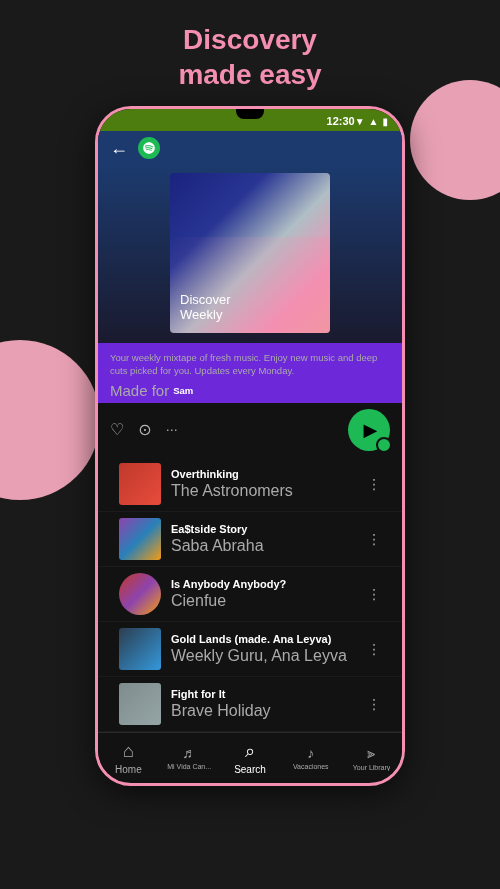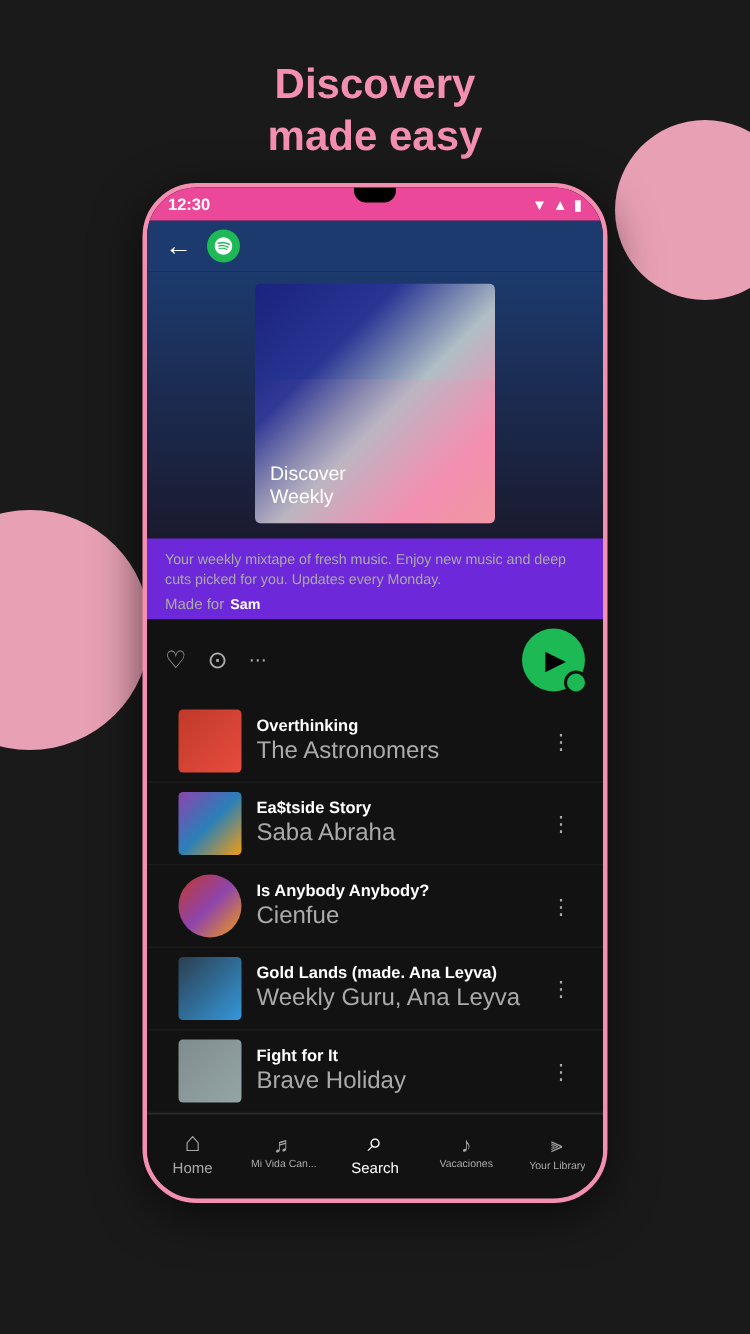--- a/index.html
+++ b/index.html
@@ -38,43 +38,43 @@
     }
 
     
     .page-title {
       position: relative;
       z-index: 1;
       text-align: center;
       color: #f48fb1;
       font-size: 28px;
       font-weight: 700;
-      margin-top: 38px;
+      margin-top: 22px;
       line-height: 1.25;
     }
 
     
     .phone-frame {
       position: relative;
       z-index: 2;
       width: 310px;
       height: 680px;
       background-color: #121212;
       border-radius: 36px;
       border: 3px solid #f48fb1;
       overflow: hidden;
       margin-top: 14px;
       box-shadow: 0 8px 32px rgba(0,0,0,0.6);
     }
 
     
     .status-bar {
-      background-color: #ec4899;
-      display: flex;
-      justify-content: space-between;
+      background-color: #4d7c0f;
+      display: flex;
+      justify-content: flex-end;
       align-items: center;
       padding: 6px 14px 4px;
       position: relative;
     }
     .status-time {
       color: #fff;
       font-size: 11px;
       font-weight: 600;
     }
     .status-icons {
@@ -173,21 +173,21 @@
       line-height: 1.4;
     }
     .made-for-row {
       display: flex;
       align-items: center;
       gap: 4px;
       margin-top: 4px;
     }
     .made-for-label {
       color: #aaa;
-      font-size: 10px;
+      font-size: 15px;
     }
     .made-for-name {
       color: #fff;
       font-size: 9.5px;
       font-weight: 700;
     }
     .duration-text {
       color: #aaa;
       font-size: 9.5px;
       margin-top: 2px;

